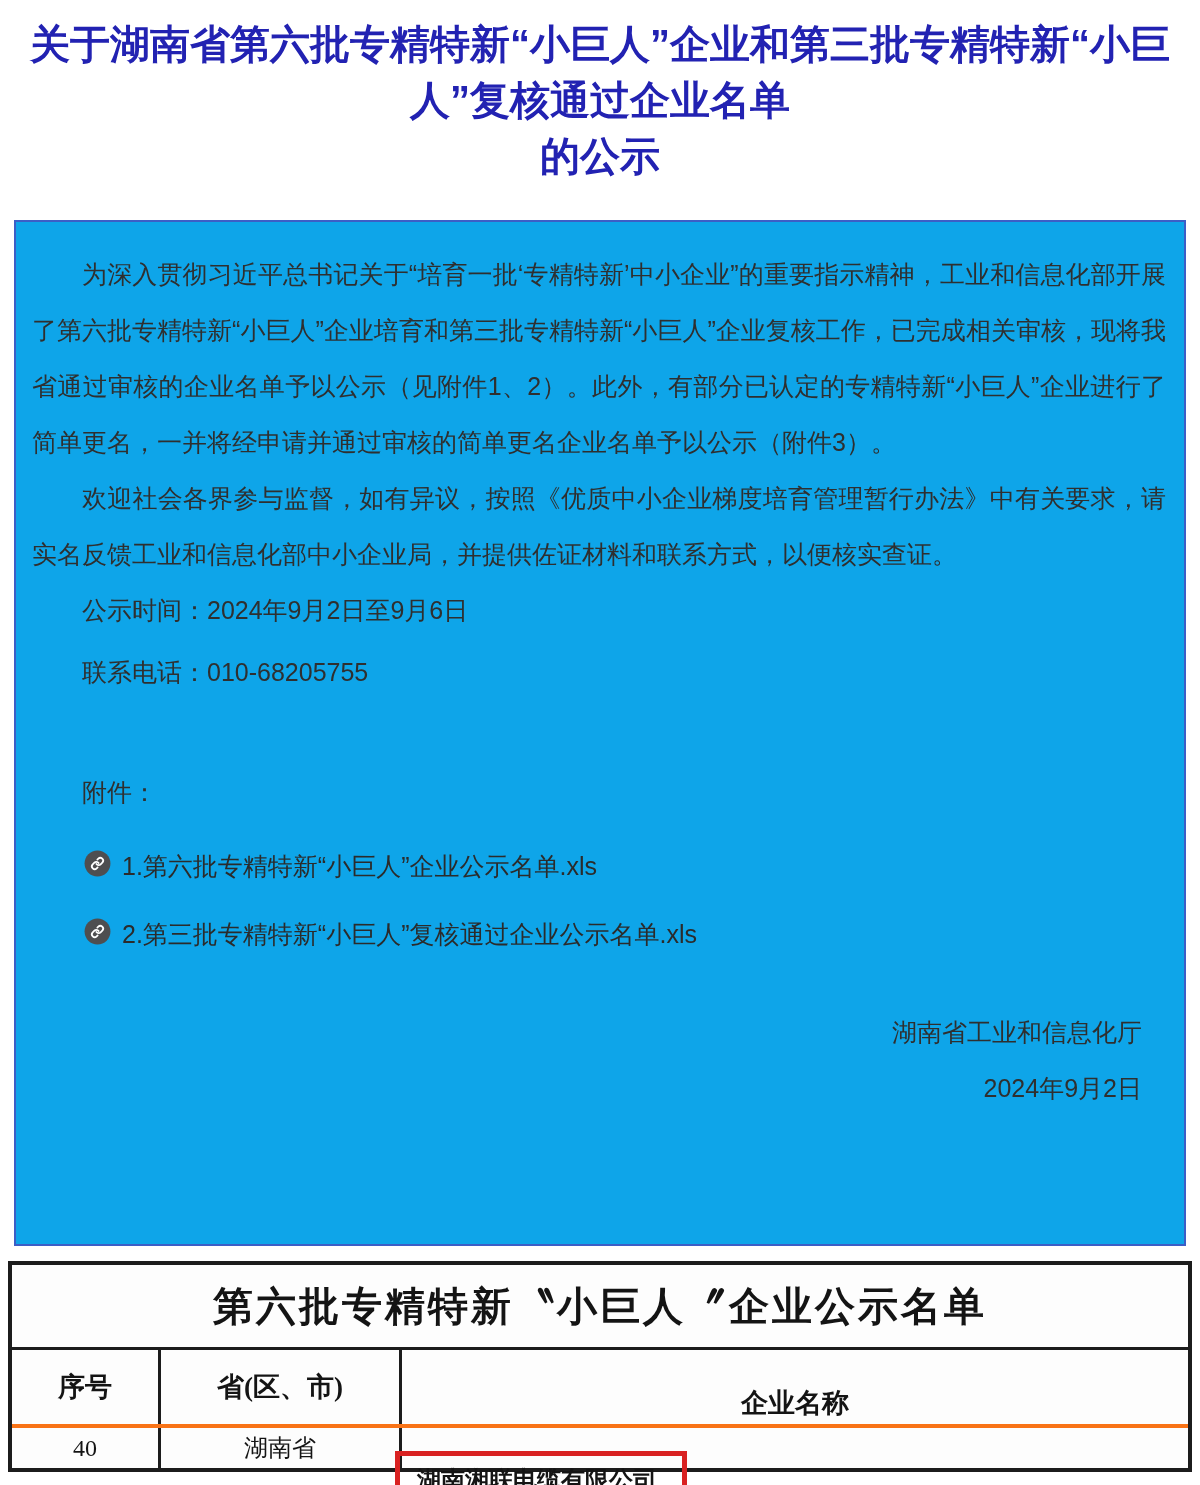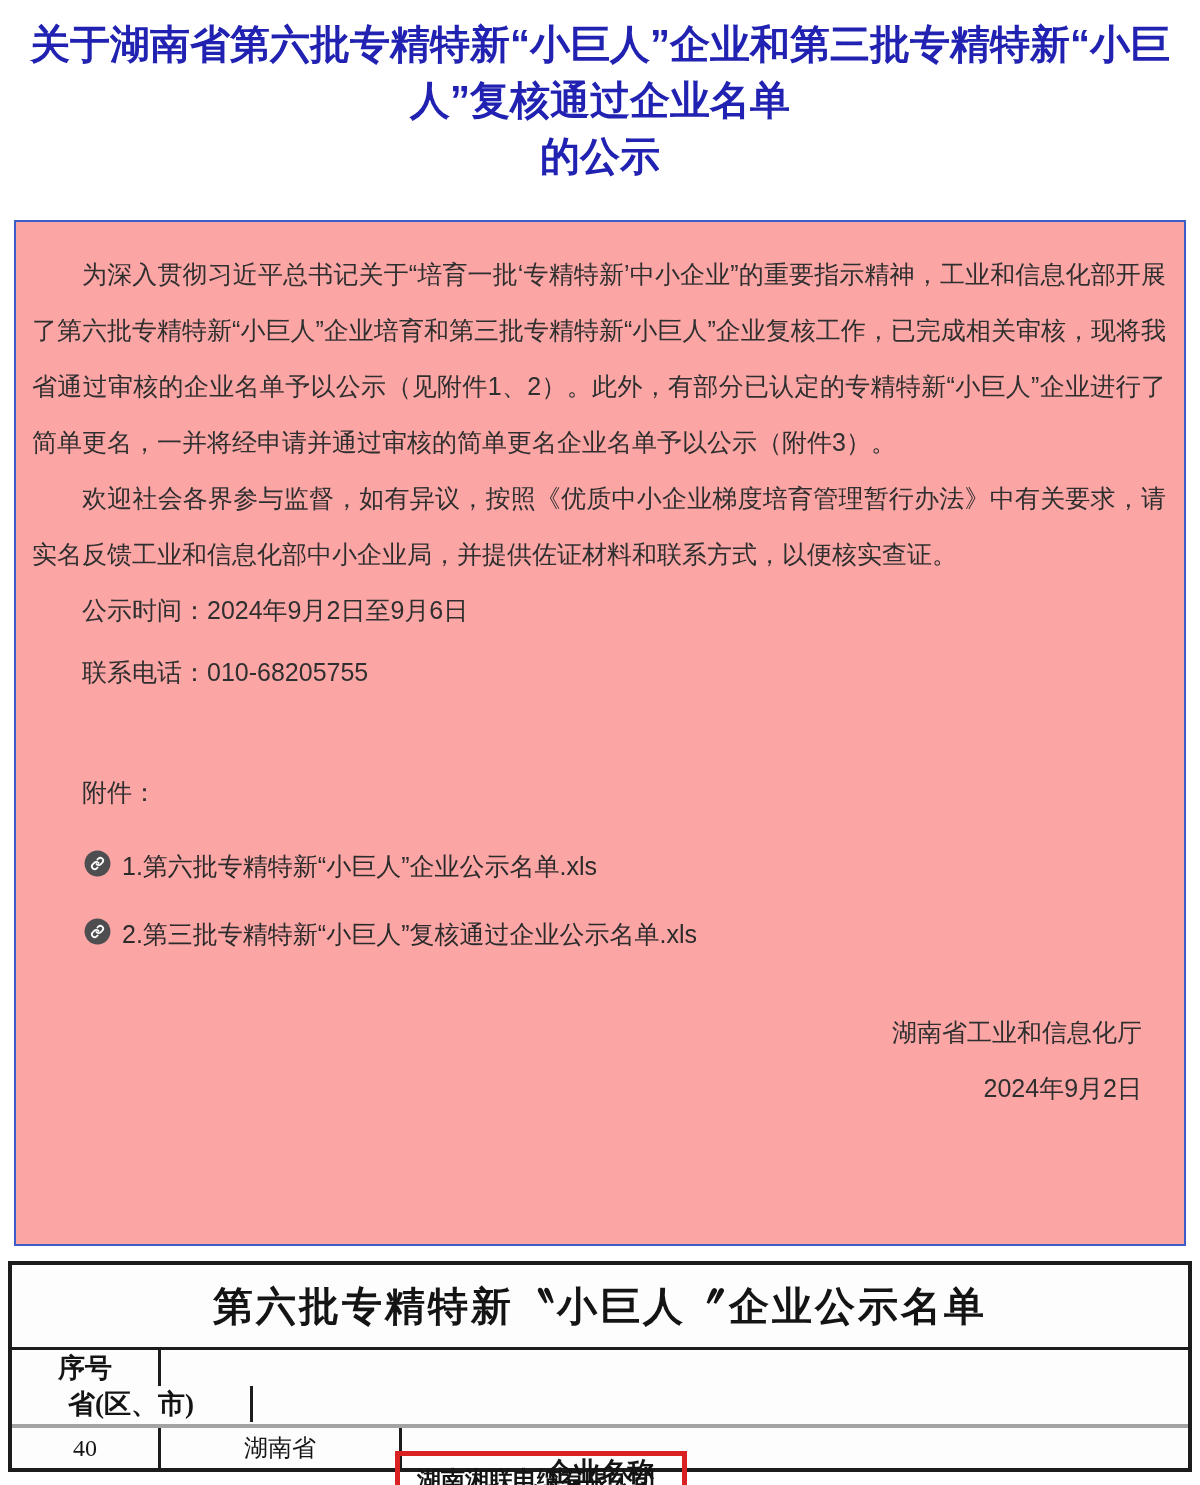--- a/index.html
+++ b/index.html
@@ -15,21 +15,21 @@
     text-align:center;
     color:#2222b2;
     font-size:40px; font-weight:bold;
     line-height:56px;
   }
   .notice-box {
     box-sizing:border-box;
     margin:36px 14px 0 14px;
     width:1172px; height:1026px;
     border:2px solid #3c5ec6;
-    background:#fca5a5;
+    background:#0ea5e9;
     padding:24px 18px 0 16px;
     overflow:hidden;
   }
   .para {
     margin:0;
     font-size:25px; line-height:56px;
     text-align:justify;
     text-indent:2em;
     color:#2f2f2f;
   }
@@ -70,22 +70,22 @@
   }
   .t-title {
     height:82px;
     display:flex; align-items:center; justify-content:center;
     font-size:40px; font-weight:bold; letter-spacing:3px;
     border-bottom:3px solid #1c1c1c;
   }
   .t-row { display:flex; }
   .t-head {
     height:74px;
-    border-bottom:4px solid #a3a3a3;
-    font-weight:bold; font-size:27px;flex-direction:column;
+    border-bottom:4px solid #f97316;
+    font-weight:bold; font-size:27px;
   }
   .t-row > div {
     box-sizing:border-box;
     display:flex; align-items:center; justify-content:center;
   }
   .c-seq  { width:149px; border-right:3px solid #1c1c1c; }
   .c-prov { width:241px; border-right:3px solid #1c1c1c; }
   .c-comp { flex:1;margin-top:32px; }
   .t-data { height:40px; font-size:24px; }
   .t-data .c-comp { justify-content:flex-start; position:relative; overflow:visible; }

